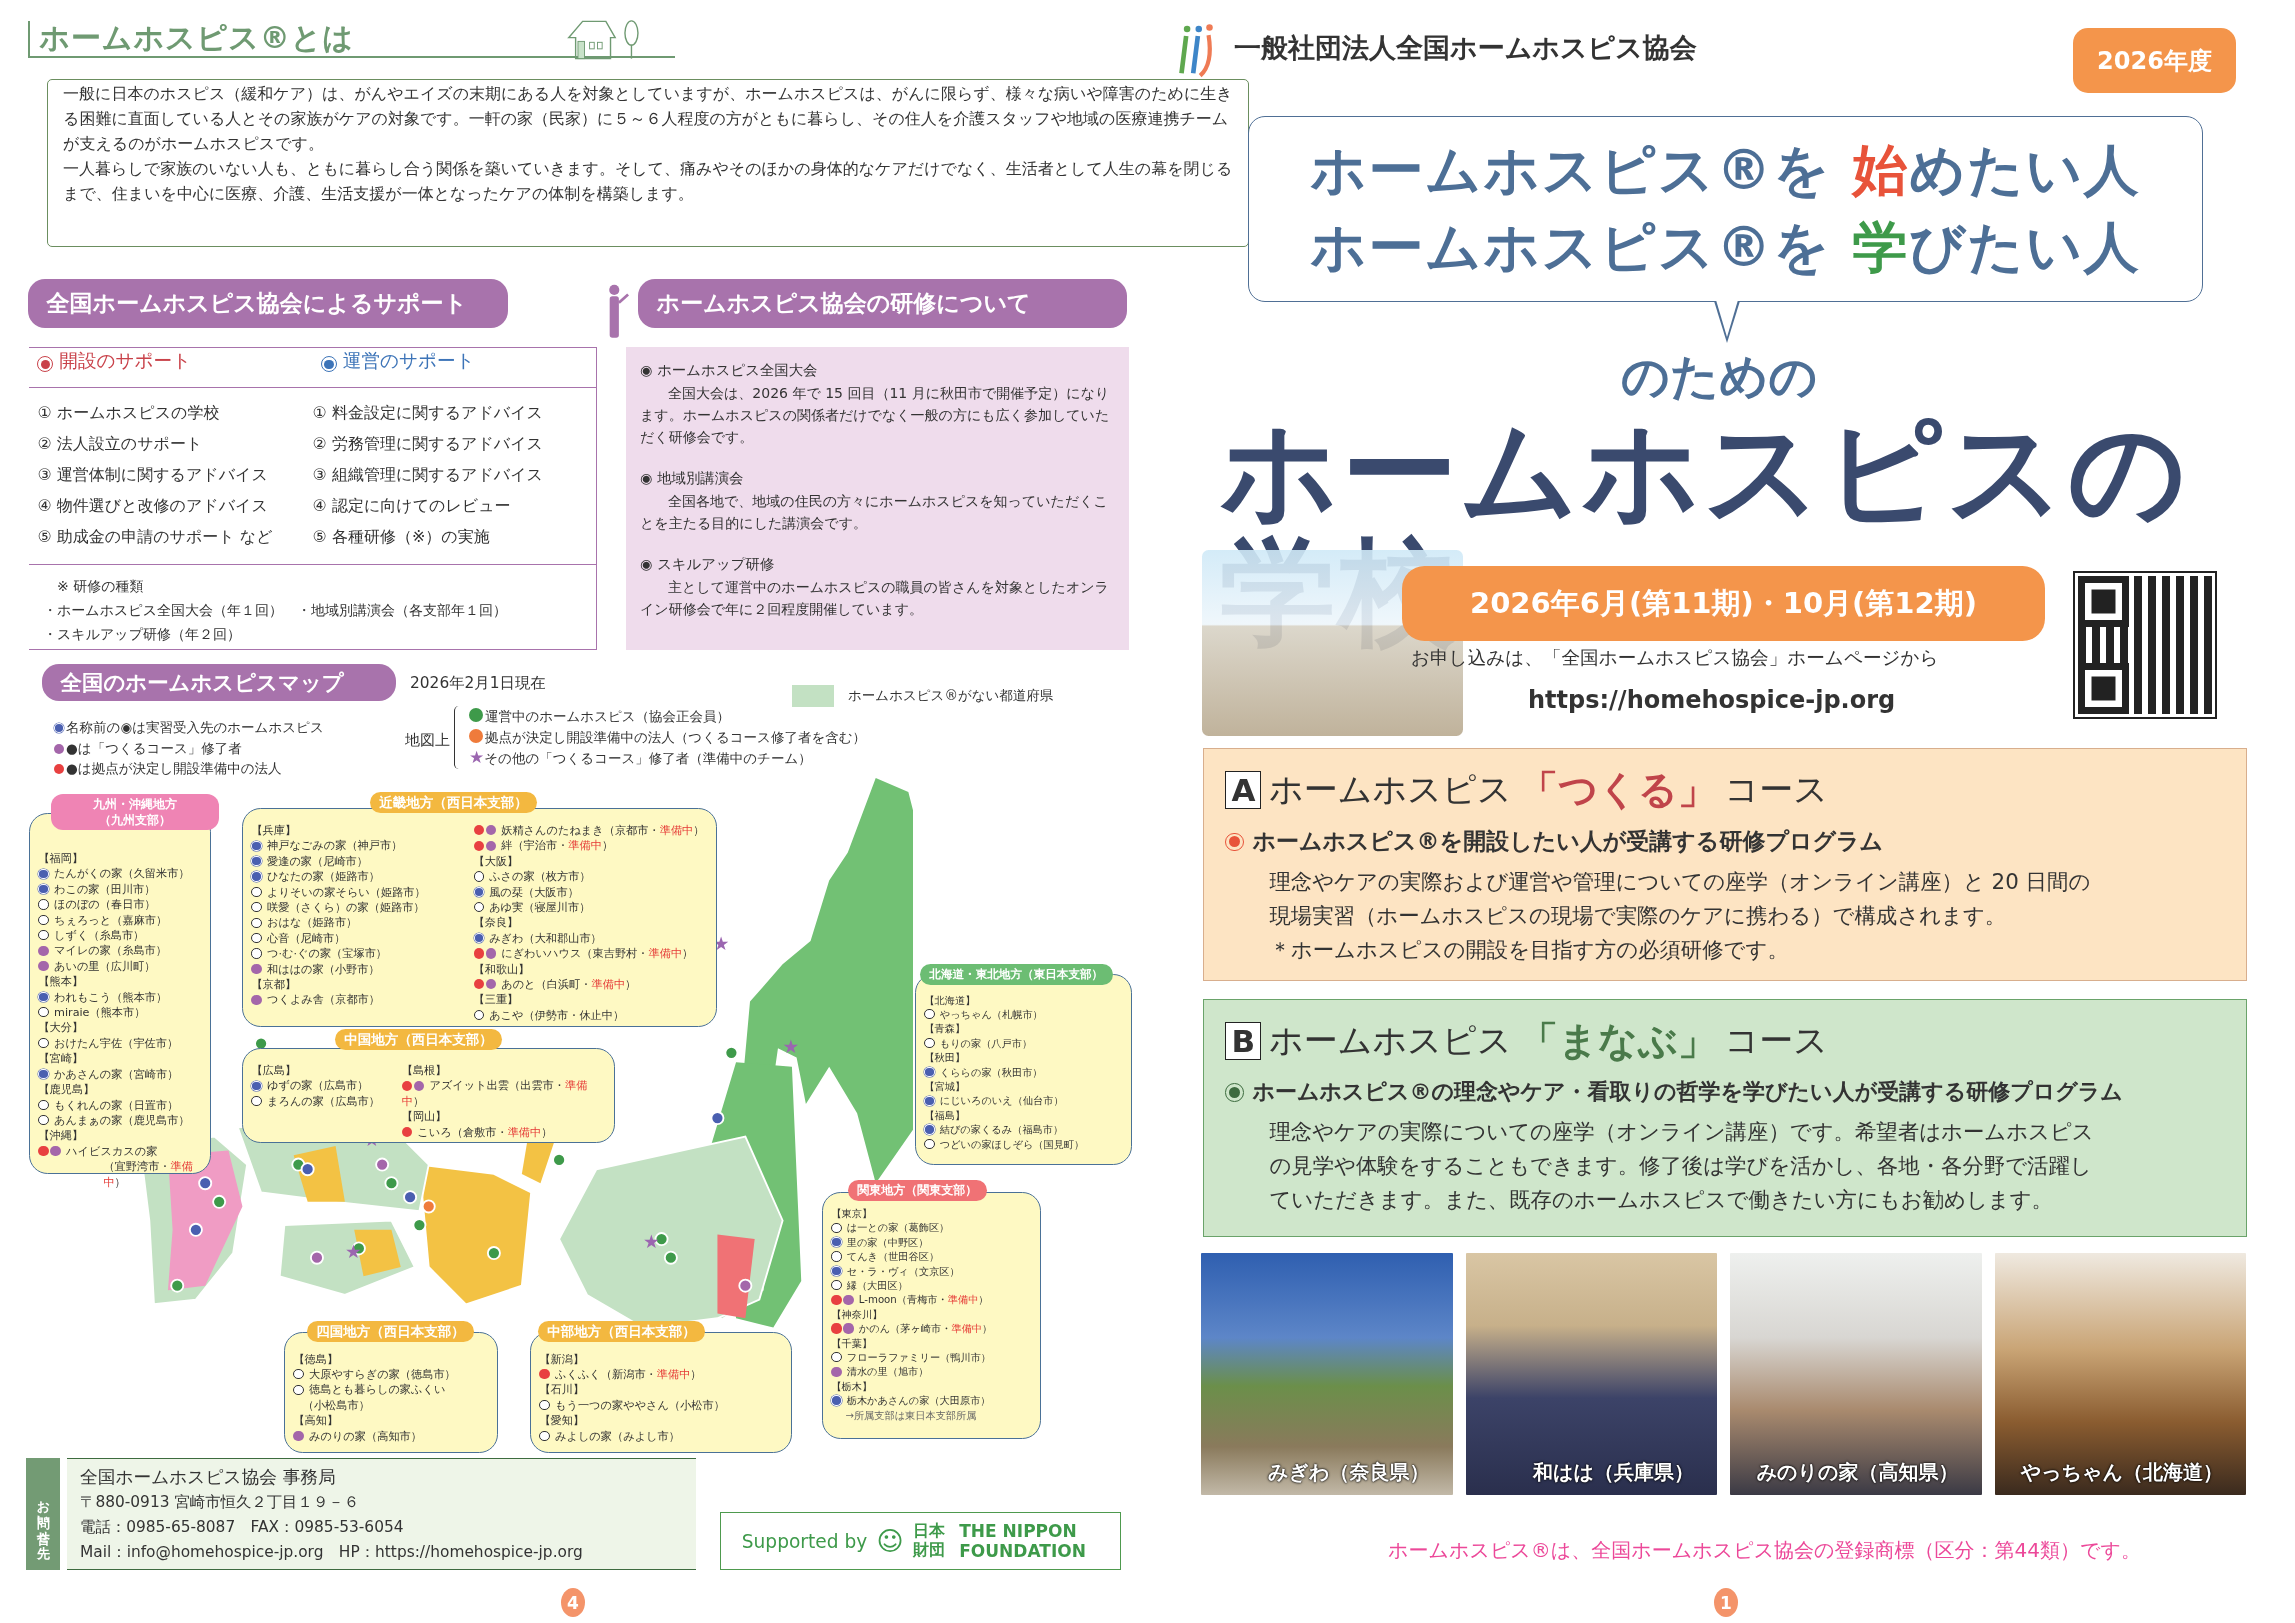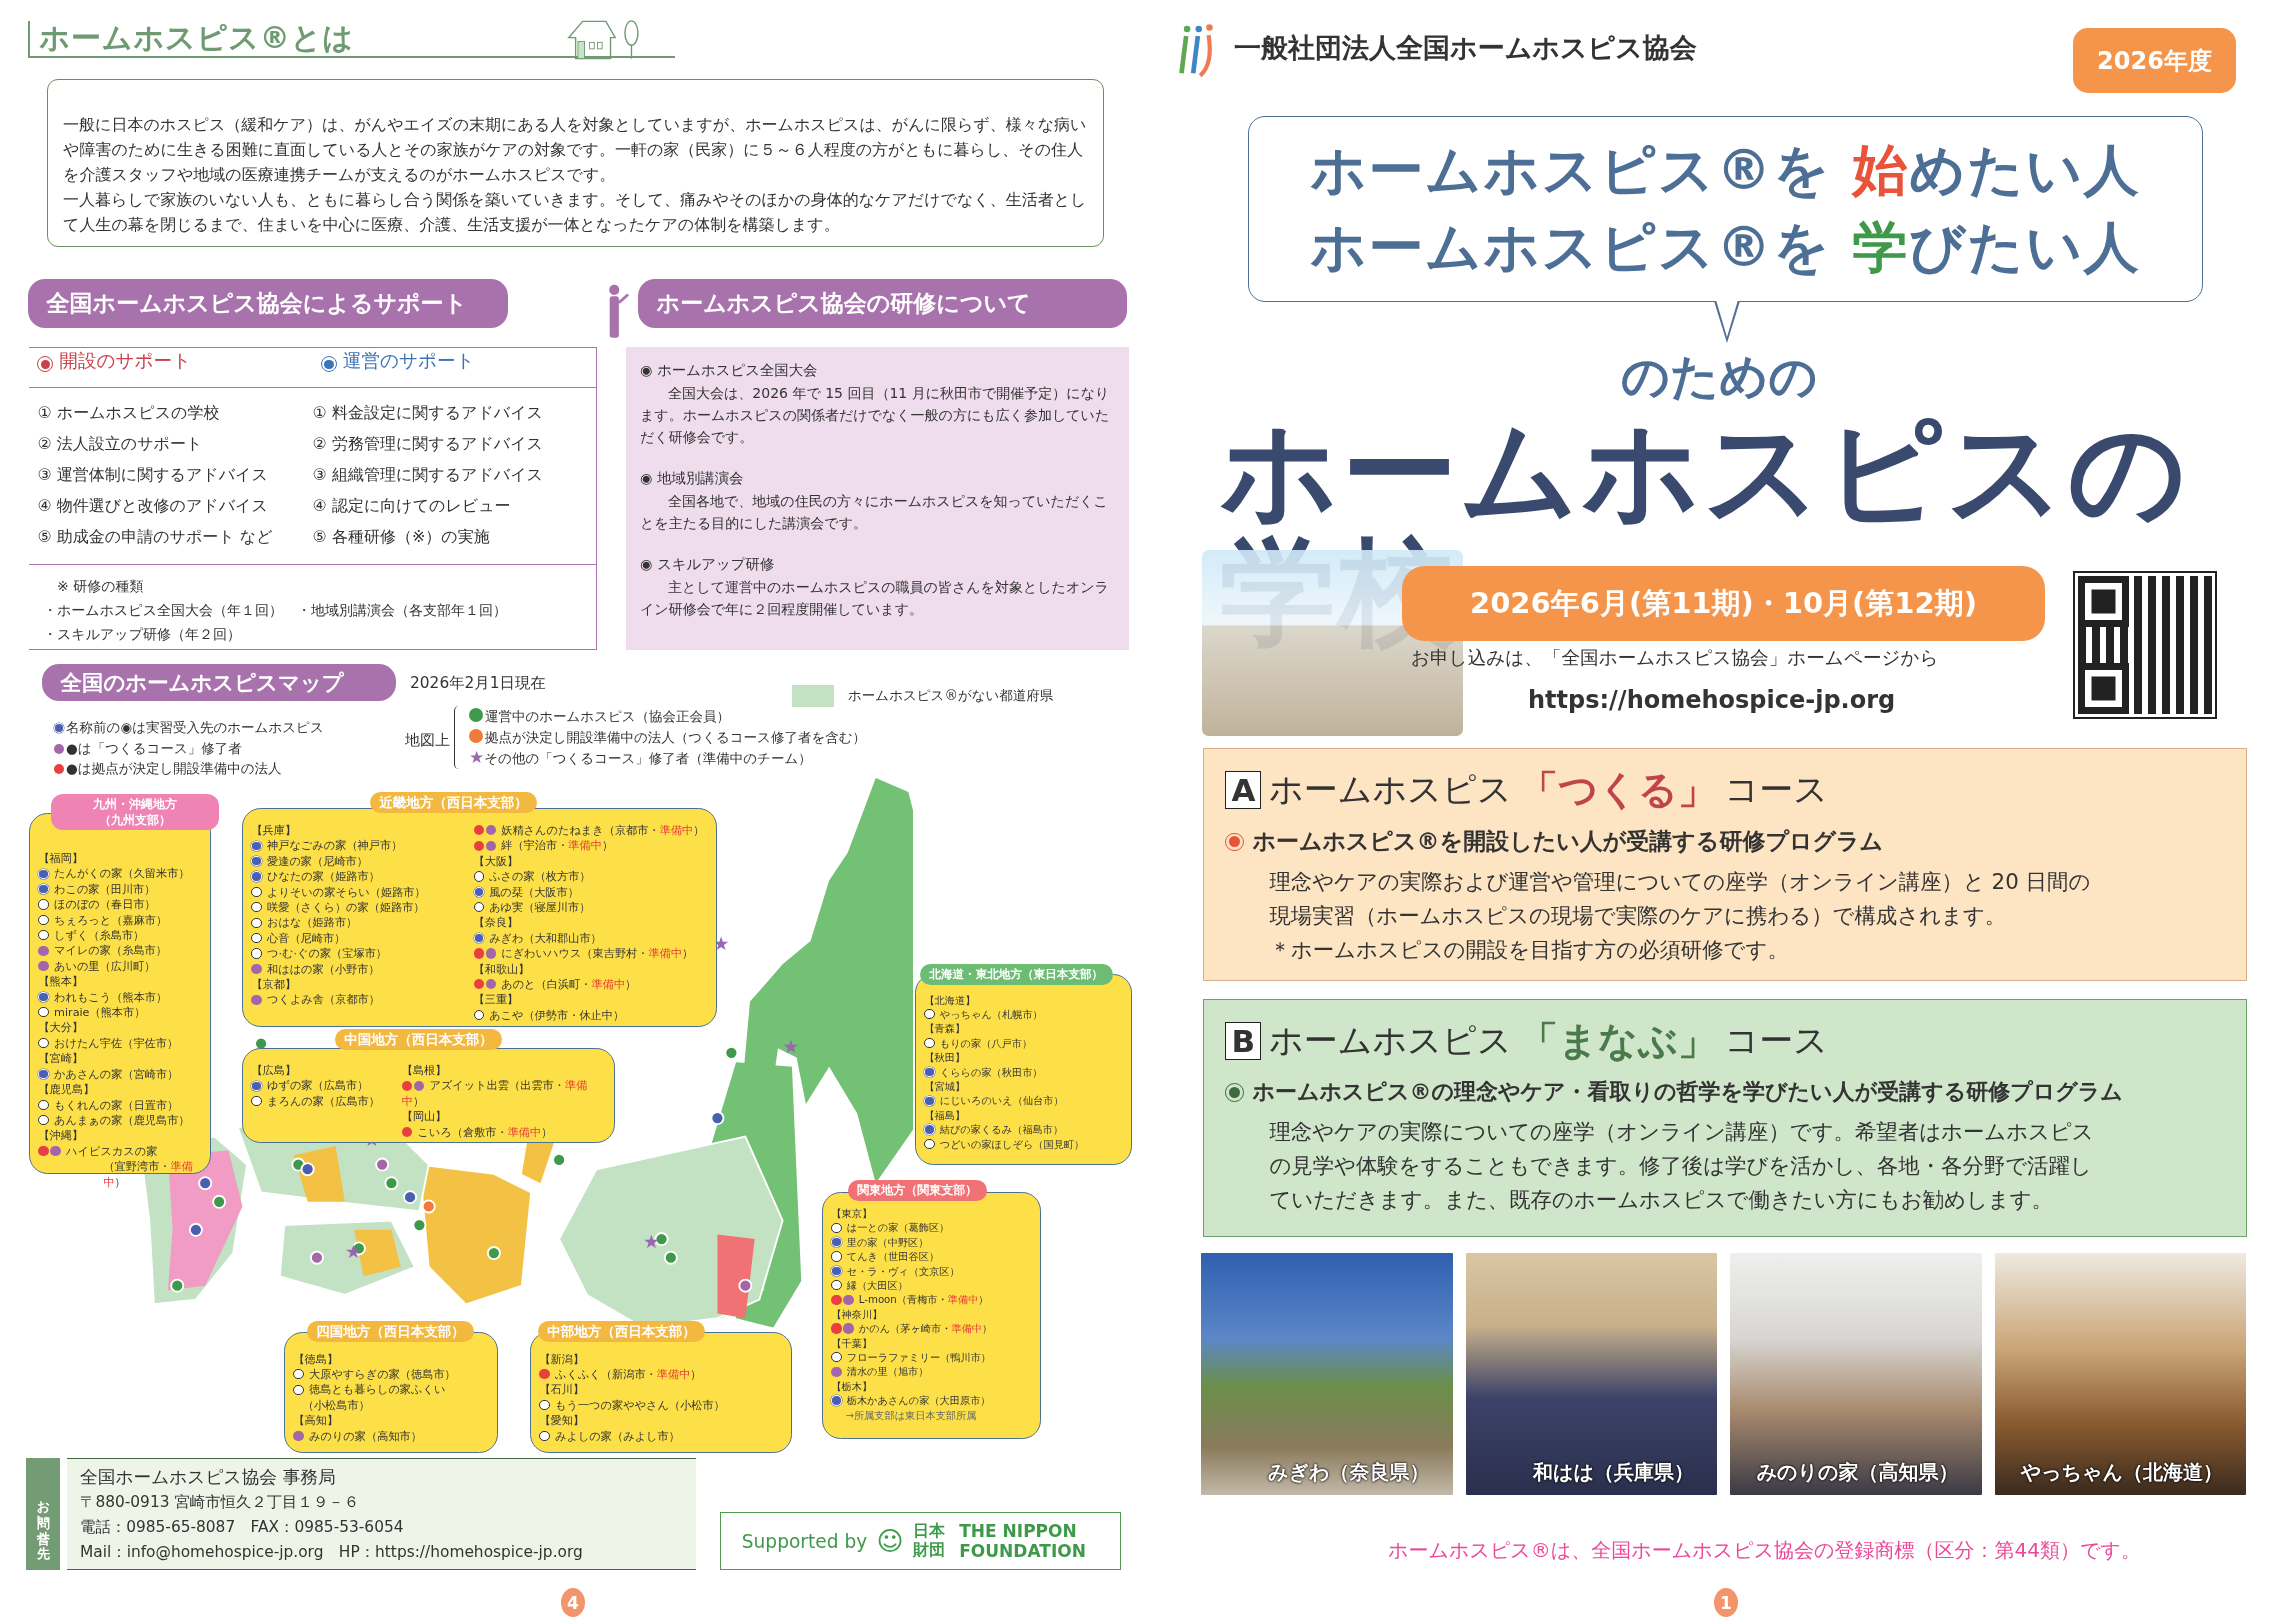--- a/index.html
+++ b/index.html
@@ -4,32 +4,32 @@
 <style>
 *{box-sizing:border-box;margin:0;padding:0}
 html,body{width:2295px;height:1623px;background:#fff;overflow:hidden}
 body{font-family:"DejaVu Sans","Liberation Sans",sans-serif;color:#333;position:relative}
 .abs{position:absolute}
 
 
 .lp-title{left:28px;top:21px;width:647px;height:37px;border-left:2.8px solid #6f9a72;border-bottom:2.3px solid #6f9a72;padding-left:9.3px;display:flex;align-items:center}
 .lp-title span{font-size:30px;color:#6f9a72;font-weight:bold;letter-spacing:0.9px}
 .house-icon{position:absolute;left:564px;top:18.6px;width:107px;height:42px}
-.intro{left:47px;top:79px;width:1057px;height:168px;border:0.9px solid #6b8e5f;border-radius:11px;padding:32px 15px;font-size:16px;line-height:25px}
+.intro{left:47px;top:79px;width:1202px;height:168px;border:0.9px solid #6b8e5f;border-radius:5px;padding:1px 15px;font-size:16px;line-height:25px}
 .pill{position:absolute;background:#a873ac;color:#fff;font-weight:bold;border-radius:17px;display:flex;align-items:center;padding-left:18.6px}
 .support-table{left:29px;top:347px;width:568px;height:303px;border-top:0.9px solid #a873ac;border-bottom:0.9px solid #a873ac;border-right:0.9px solid #a873ac}
 .support-head{height:40px;border-bottom:0.9px solid #a873ac;display:flex;font-size:18.6px}
 .support-cols{display:flex;padding:9.3px 8.4px 0 8.4px;height:177px;border-bottom:0.9px solid #a873ac}
 .support-col{flex:1;font-size:16px;line-height:31px}
 .types{padding:9.3px 14px;font-size:14px;line-height:24px}
 .training{left:626px;top:347px;width:503px;height:303px;background:#efdcec;padding:9.3px 14px;font-size:14px;line-height:22.4px}
 .training h4{font-weight:normal;font-size:14.4px;margin-top:2.8px}
 .training p{text-indent:2em}
 .map-legend{font-size:13.5px;line-height:20.5px}
-.region-box{position:absolute;border:0.9px solid #4a7197;border-radius:18.6px;background:#fde047;padding:6.5px 8.4px;font-size:11.2px;line-height:15.4px}
+.region-box{position:absolute;border:0.9px solid #4a7197;border-radius:18.6px;background:#fef9c3;padding:6.5px 8.4px;font-size:11.2px;line-height:15.4px}
 .region-label{position:absolute;color:#fff;font-weight:bold;font-size:13.5px;border-radius:12px;text-align:center;padding:1.9px 9.3px;line-height:17.7px}
 .dot{display:inline-block;width:10.2px;height:10.2px;border-radius:50%;vertical-align:-1.4px;margin-right:1.9px}
 .d-blue{background:#4a5fb0;box-shadow:0 0 0 0.9px #fff inset,0 0 0 0.5px #4a5fb0}
 .d-purple{background:#a466aa}
 .d-red{background:#e84040}
 .d-open{border:0.9px solid #333;background:#fff}
 .prep{color:#e53935}
 .map{position:absolute;left:140px;top:764px;width:773px;height:573px}
 .contact-tag{left:26px;top:1458px;width:34px;height:112px;background:#739b74;color:#fff;writing-mode:vertical-rl;font-size:13px;font-weight:bold;display:flex;align-items:center;justify-content:center}
 .contact{left:67px;top:1458px;width:629px;height:112px;background:#eef5e8;border-top:1.4px solid #3d6b3f;border-bottom:1.4px solid #3d6b3f;padding:5.6px 13px;font-size:15.4px;line-height:25px}

